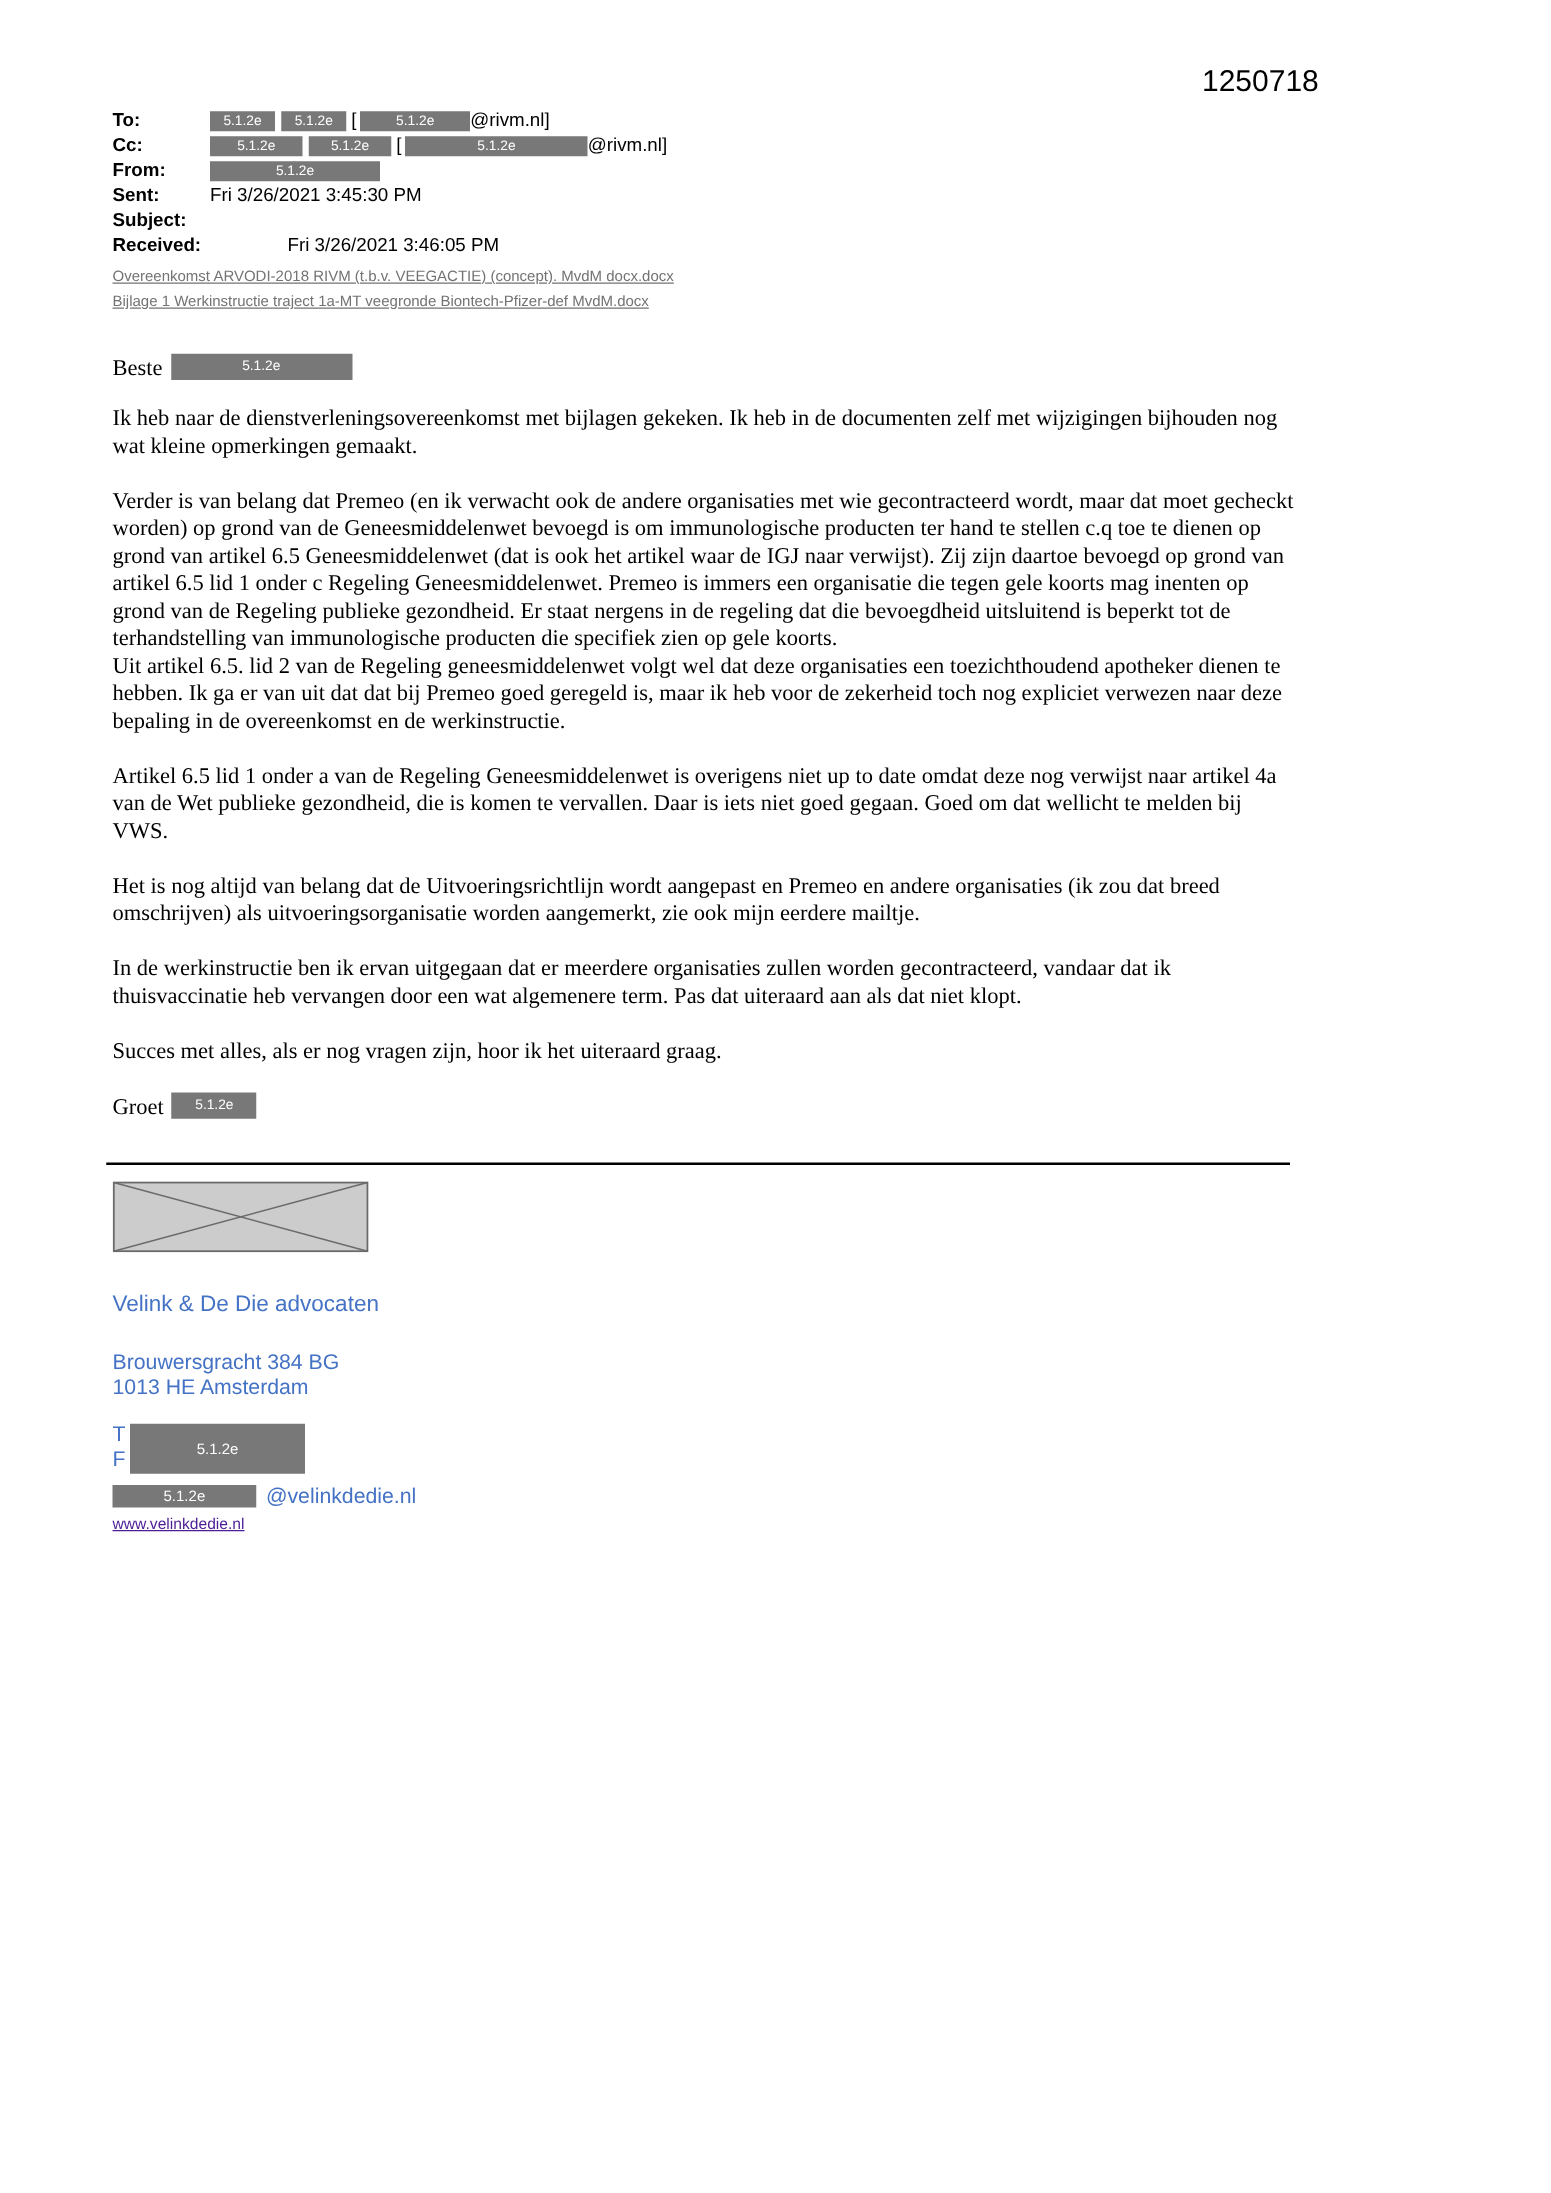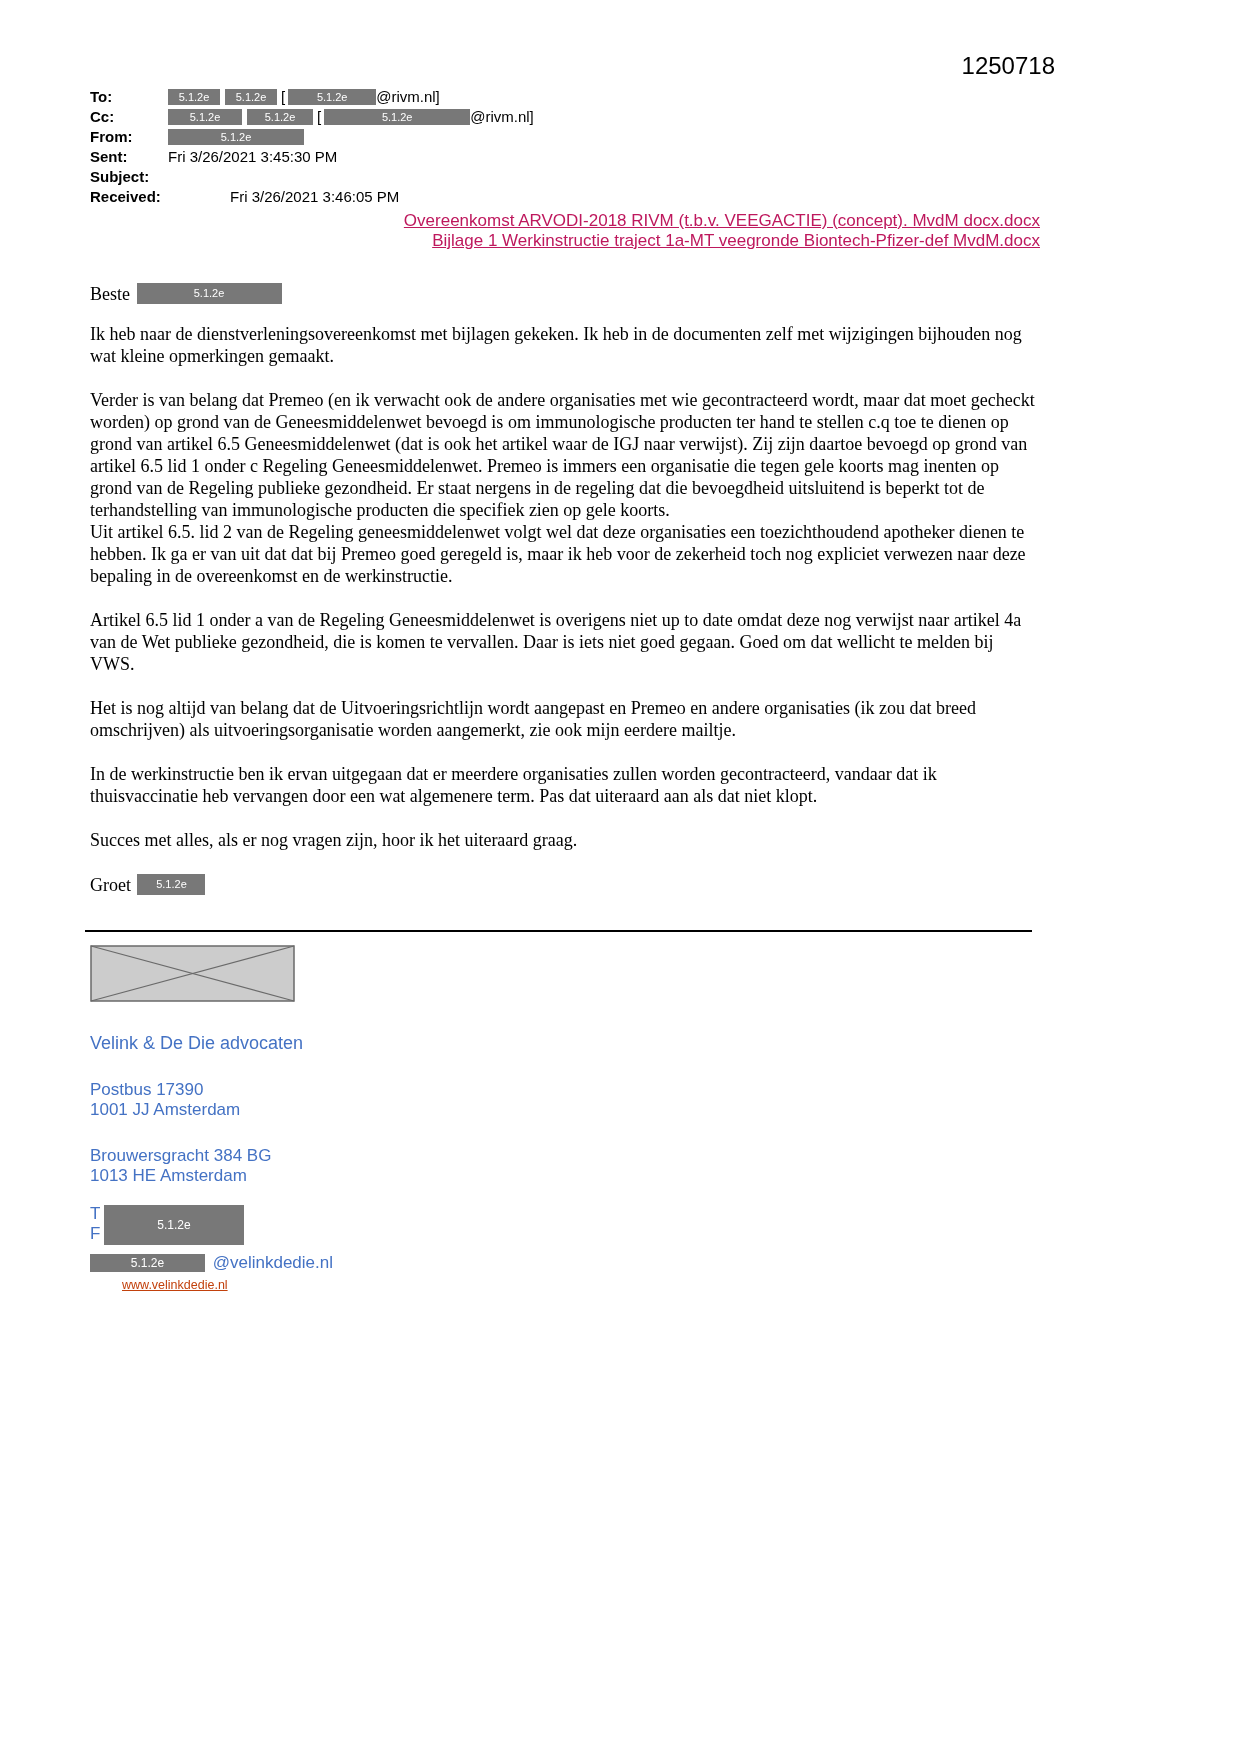--- a/index.html
+++ b/index.html
@@ -46,26 +46,25 @@
     height: 16px;
     line-height: 16px;
     margin-top: 1px;
     overflow: hidden;
   }
   .gap2 { display:inline-block; width: 5px; }
   .bracket { margin: 0 3px 0 4px; }
   .attachments { margin-top: 6px; }
   .attachments a {
     display: block;
-    color: #be185d;
+    color: #737373;
     text-decoration: underline;
-    font-size: 17px;
+    font-size: 12px;
     line-height: 20px;
     cursor: pointer;
-    text-align: right;
   }
   
   .mailbody {
     position: absolute;
     top: 282px;
     left: 90px;
     width: 945px;
     font-size: 18px;
     line-height: 22px;
   }
@@ -117,24 +116,23 @@
     height: 18px;
     line-height: 18px;
     vertical-align: text-bottom;
     margin-right: 3px;
     font-size: 12px;
   }
   .website {
     display: inline-block;
     margin-top: 3px;
     font-size: 12.5px;
-    color: #c2410c;
+    color: #4c1d95;
     text-decoration: underline;
     cursor: pointer;
-    margin-left: 32px;
   }
 </style>
 </head>
 <body>
 
 <div class="page">
 
   <div class="pagenum">1250718</div>
 
   <div class="mailheader">
@@ -200,24 +198,20 @@
   <div class="signature">
     <span class="img-ph">
       <svg width="205" height="57">
         <rect x="1" y="1" width="203" height="55" fill="#cccccc" stroke="#6a6a6a" stroke-width="1.5"></rect>
         <line x1="1" y1="1" x2="204" y2="56" stroke="#6a6a6a" stroke-width="1.2"></line>
         <line x1="204" y1="1" x2="1" y2="56" stroke="#6a6a6a" stroke-width="1.2"></line>
       </svg>
     </span>
     <div class="firm">Velink &amp; De Die advocaten</div>
     <div class="addr">
-      <div>Postbus 17390</div>
-      <div>1001 JJ Amsterdam</div>
-    </div>
-    <div class="addr">
       <div>Brouwersgracht 384 BG</div>
       <div>1013 HE Amsterdam</div>
     </div>
     <div class="tf-block">
       <div class="tf-letters">T</div>
       <div class="tf-letters">F</div>
       <span class="redaction tf-redaction">5.1.2e</span>
     </div>
     <div class="email-line">
       <span class="redaction email-redaction">5.1.2e</span>

